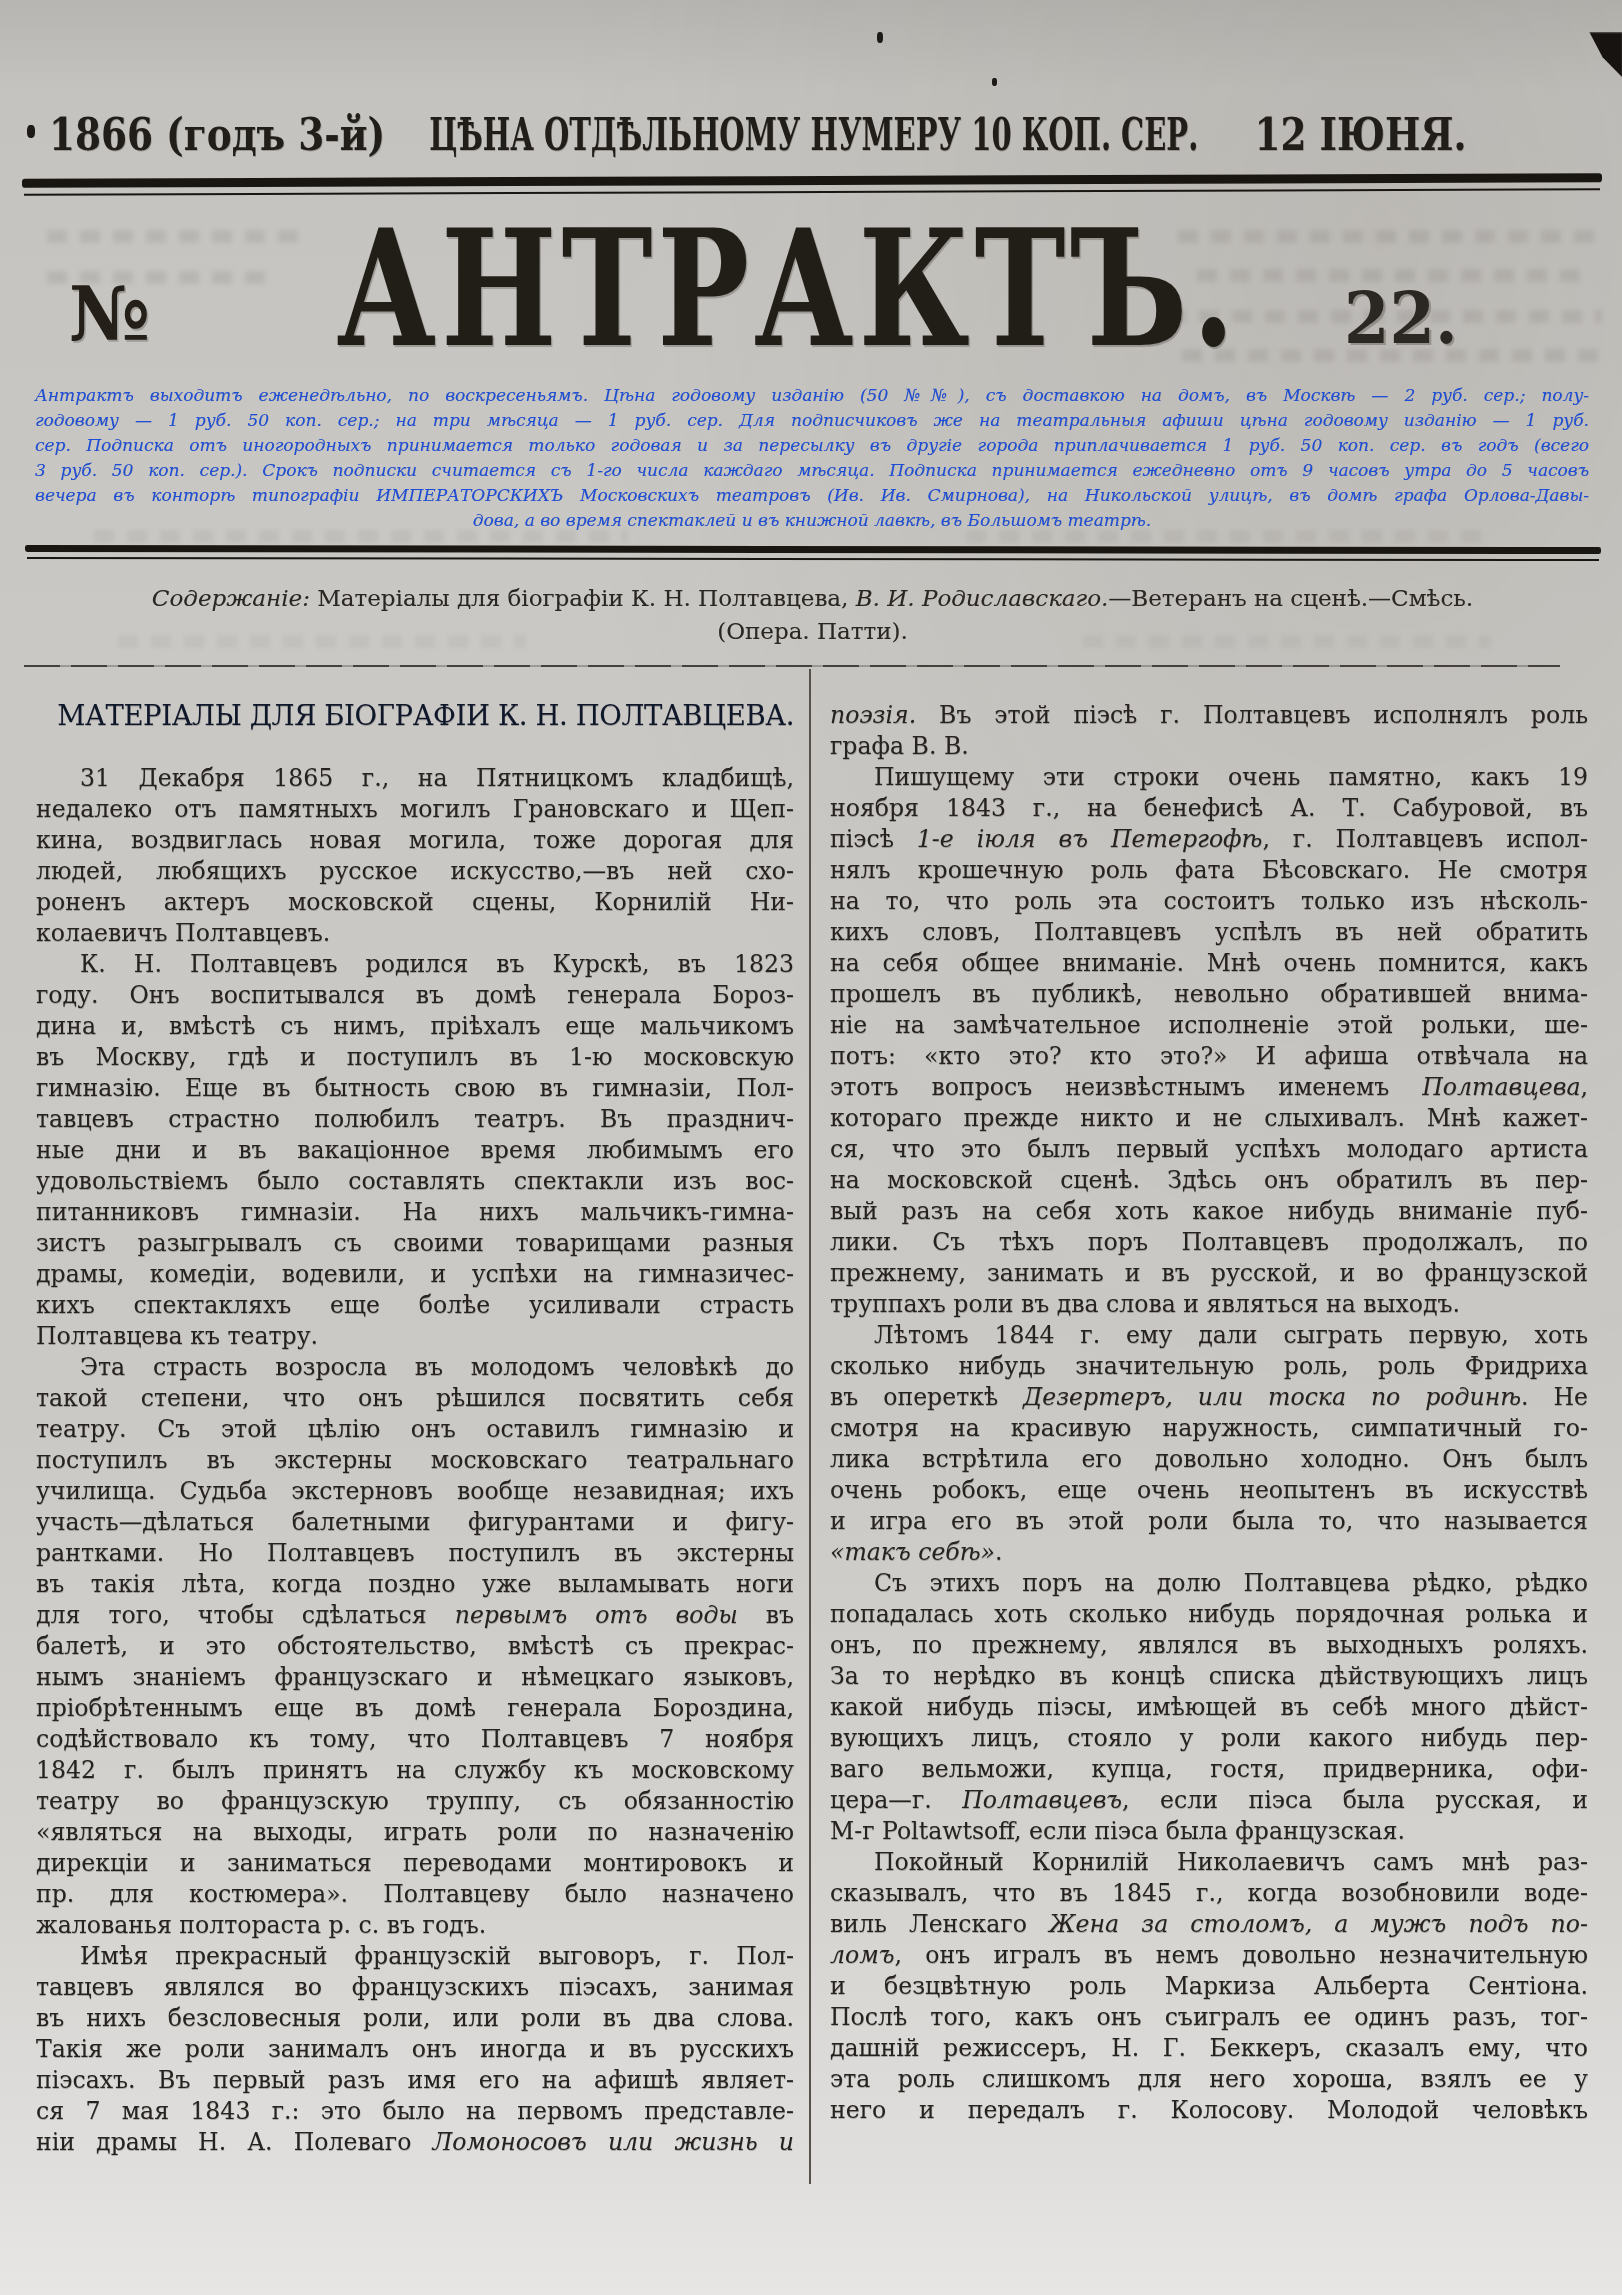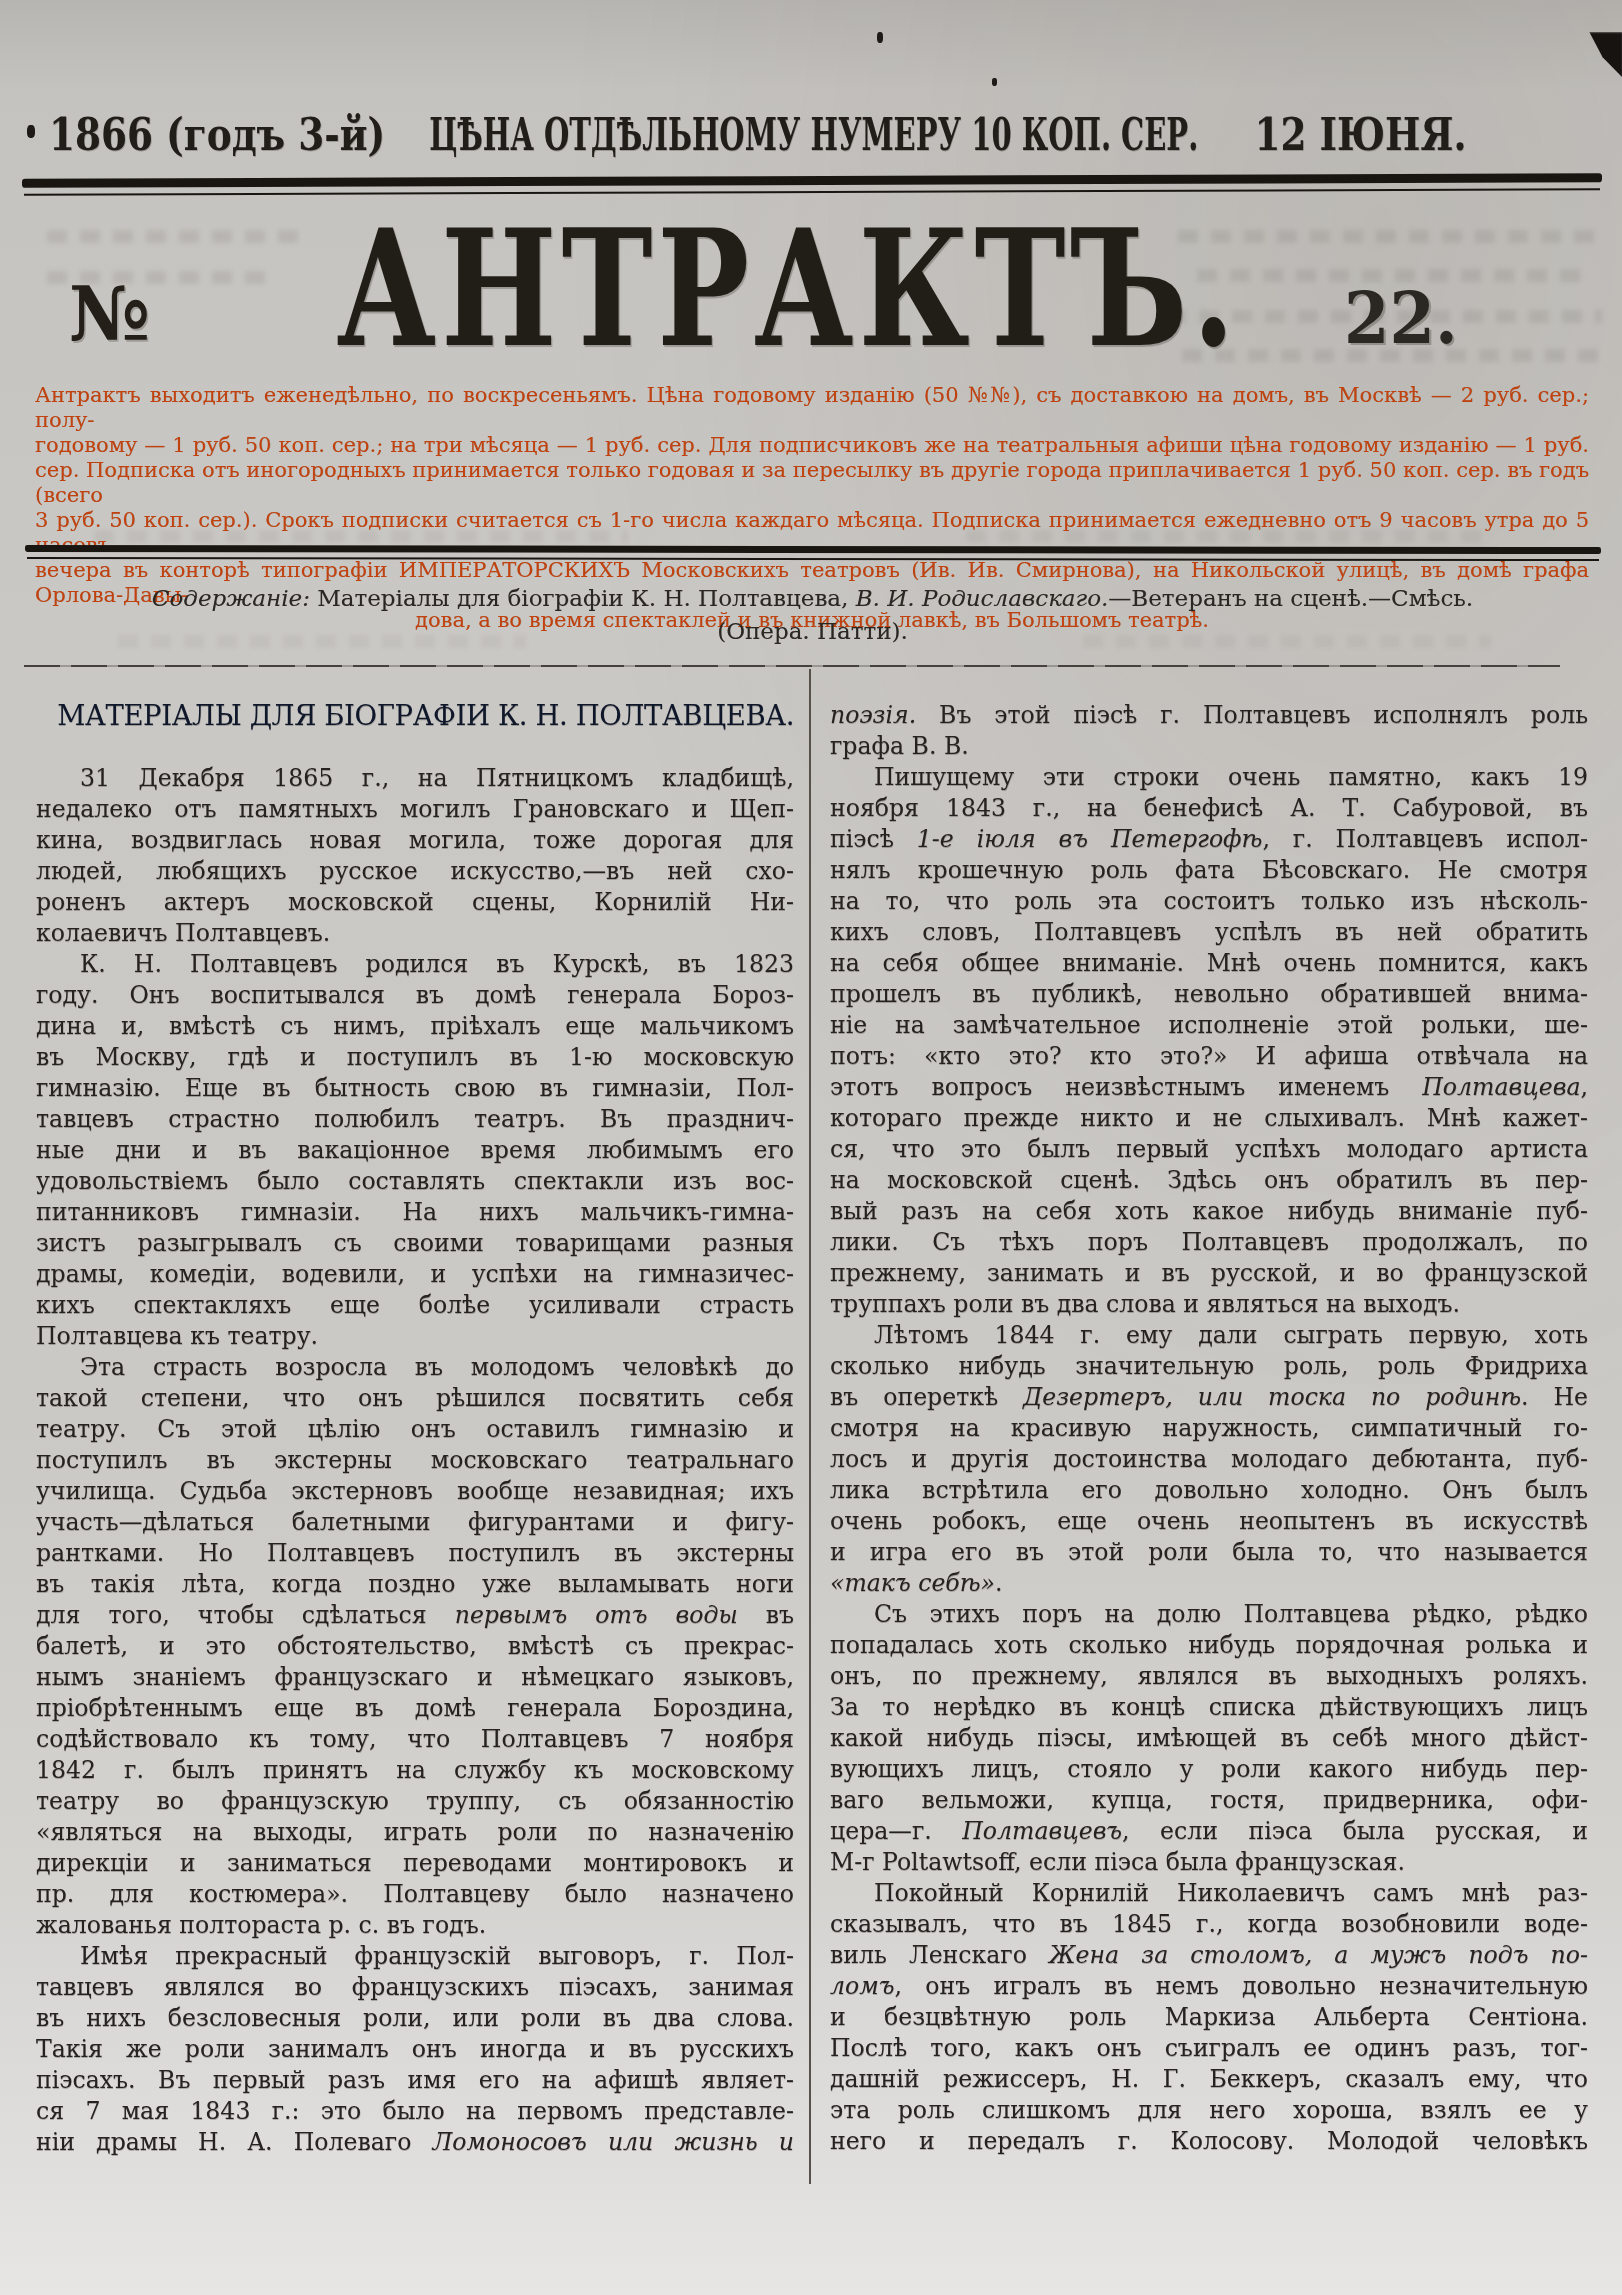--- a/index.html
+++ b/index.html
@@ -37,22 +37,22 @@
   .vdivider{position:absolute;left:809px;top:637px;width:1.6px;height:1515px;background:#56514b;}
   
   .numero{position:absolute;left:69px;top:245px;font-size:75px;font-weight:bold;line-height:1;
     color:#242019;text-shadow:1.6px 1.6px 0 rgba(40,36,30,.25);}
   .mast-title-wrap{position:absolute;left:0;right:47px;top:176px;text-align:center;line-height:1;}
   .mast-title{display:inline-block;font-size:161px;font-weight:bold;letter-spacing:6.3px;color:#211d17;
     transform:scaleX(.76);transform-origin:center;text-shadow:1.6px 1.6px 0.8px rgba(33,29,23,.25);}
   .issue-no{position:absolute;left:1344px;top:251px;font-size:71px;font-weight:bold;line-height:1;
     color:#2b2722;transform:scaleX(.92);transform-origin:left center;text-shadow:2.4px 2.4px 0 rgba(138,133,126,.8);}
   
-  .fineprint{position:absolute;left:35px;top:351px;width:1554px;font-size:21px;line-height:25px;
-    color:#c2410c;text-shadow:0.3px 0.4px 0 rgba(40,36,30,.25);}
+  .fineprint{position:absolute;left:35px;top:351px;width:1554px;font-size:17px;line-height:25px;
+    color:#1d4ed8;text-shadow:0.3px 0.4px 0 rgba(40,36,30,.25);font-style:italic;}
   .fineprint .fl{text-align:justify;text-align-last:justify;}
   .fineprint .fl.ctr{text-align:right;text-align-last:center;}
   
   .contents{position:absolute;left:47px;top:550px;width:1531px;text-align:center;font-size:23px;
     line-height:33px;color:#2a2622;text-shadow:0.3px 0.4px 0 rgba(40,36,30,.25);}
   
   .col{position:absolute;top:668px;width:758px;font-size:23.6px;line-height:31px;
     text-shadow:0.3px 0.5px 0 rgba(35,31,27,.28);}
   .col-left{left:36px;}
   .col-right{left:830px;}
@@ -197,21 +197,20 @@
           <div class="ln">вый разъ на себя хоть какое нибудь вниманіе пуб-</div>
           <div class="ln">лики. Съ тѣхъ поръ Полтавцевъ продолжалъ, по</div>
           <div class="ln">прежнему, занимать и въ русской, и во французской</div>
           <div class="ln noj">труппахъ роли въ два слова и являться на выходъ.</div>
         </div>
         <div>
           <div class="ln ind">Лѣтомъ 1844 г. ему дали сыграть первую, хоть</div>
           <div class="ln">сколько нибудь значительную роль, роль Фридриха</div>
           <div class="ln">въ опереткѣ <i>Дезертеръ, или тоска по родинѣ</i>. Не</div>
           <div class="ln">смотря на красивую наружность, симпатичный го-</div>
-          <div class="ln">лосъ и другія достоинства молодаго дебютанта, пуб-</div>
           <div class="ln">лика встрѣтила его довольно холодно. Онъ былъ</div>
           <div class="ln">очень робокъ, еще очень неопытенъ въ искусствѣ</div>
           <div class="ln">и игра его въ этой роли была то, что называется</div>
           <div class="ln noj"><i>«такъ себѣ»</i>.</div>
         </div>
         <div>
           <div class="ln ind">Съ этихъ поръ на долю Полтавцева рѣдко, рѣдко</div>
           <div class="ln">попадалась хоть сколько нибудь порядочная ролька и</div>
           <div class="ln">онъ, по прежнему, являлся въ выходныхъ роляхъ.</div>
           <div class="ln">За то нерѣдко въ концѣ списка дѣйствующихъ лицъ</div>

